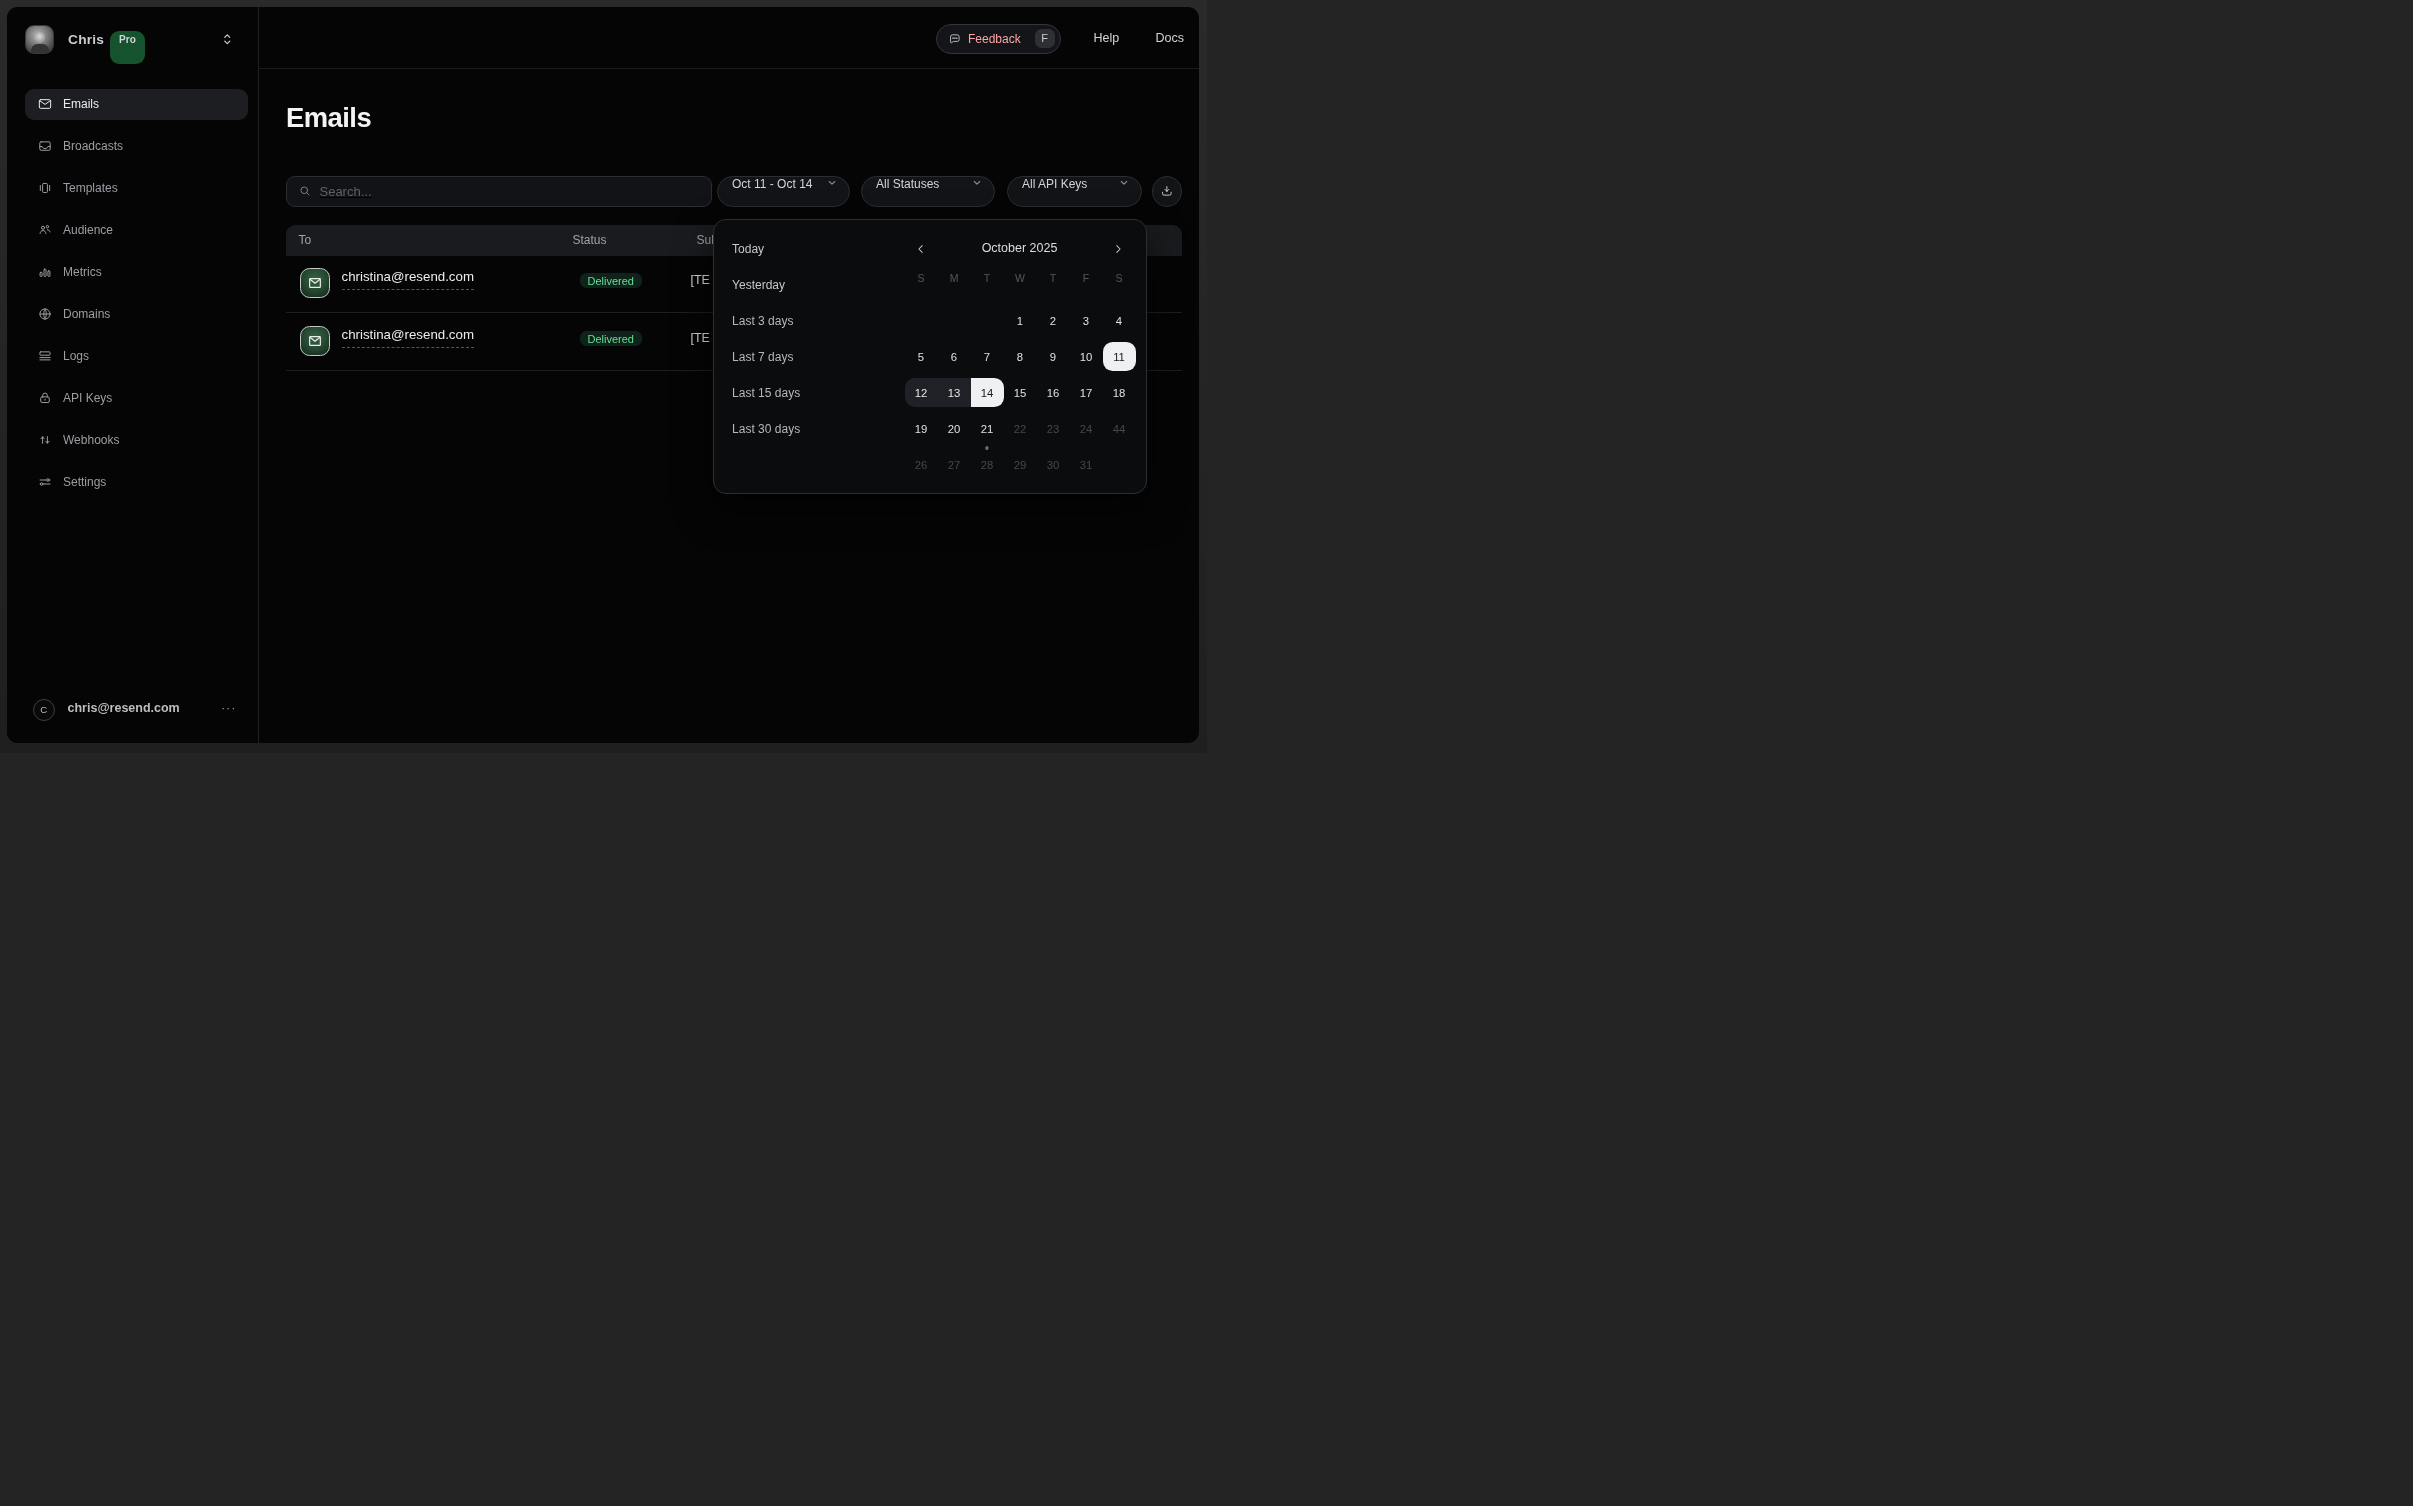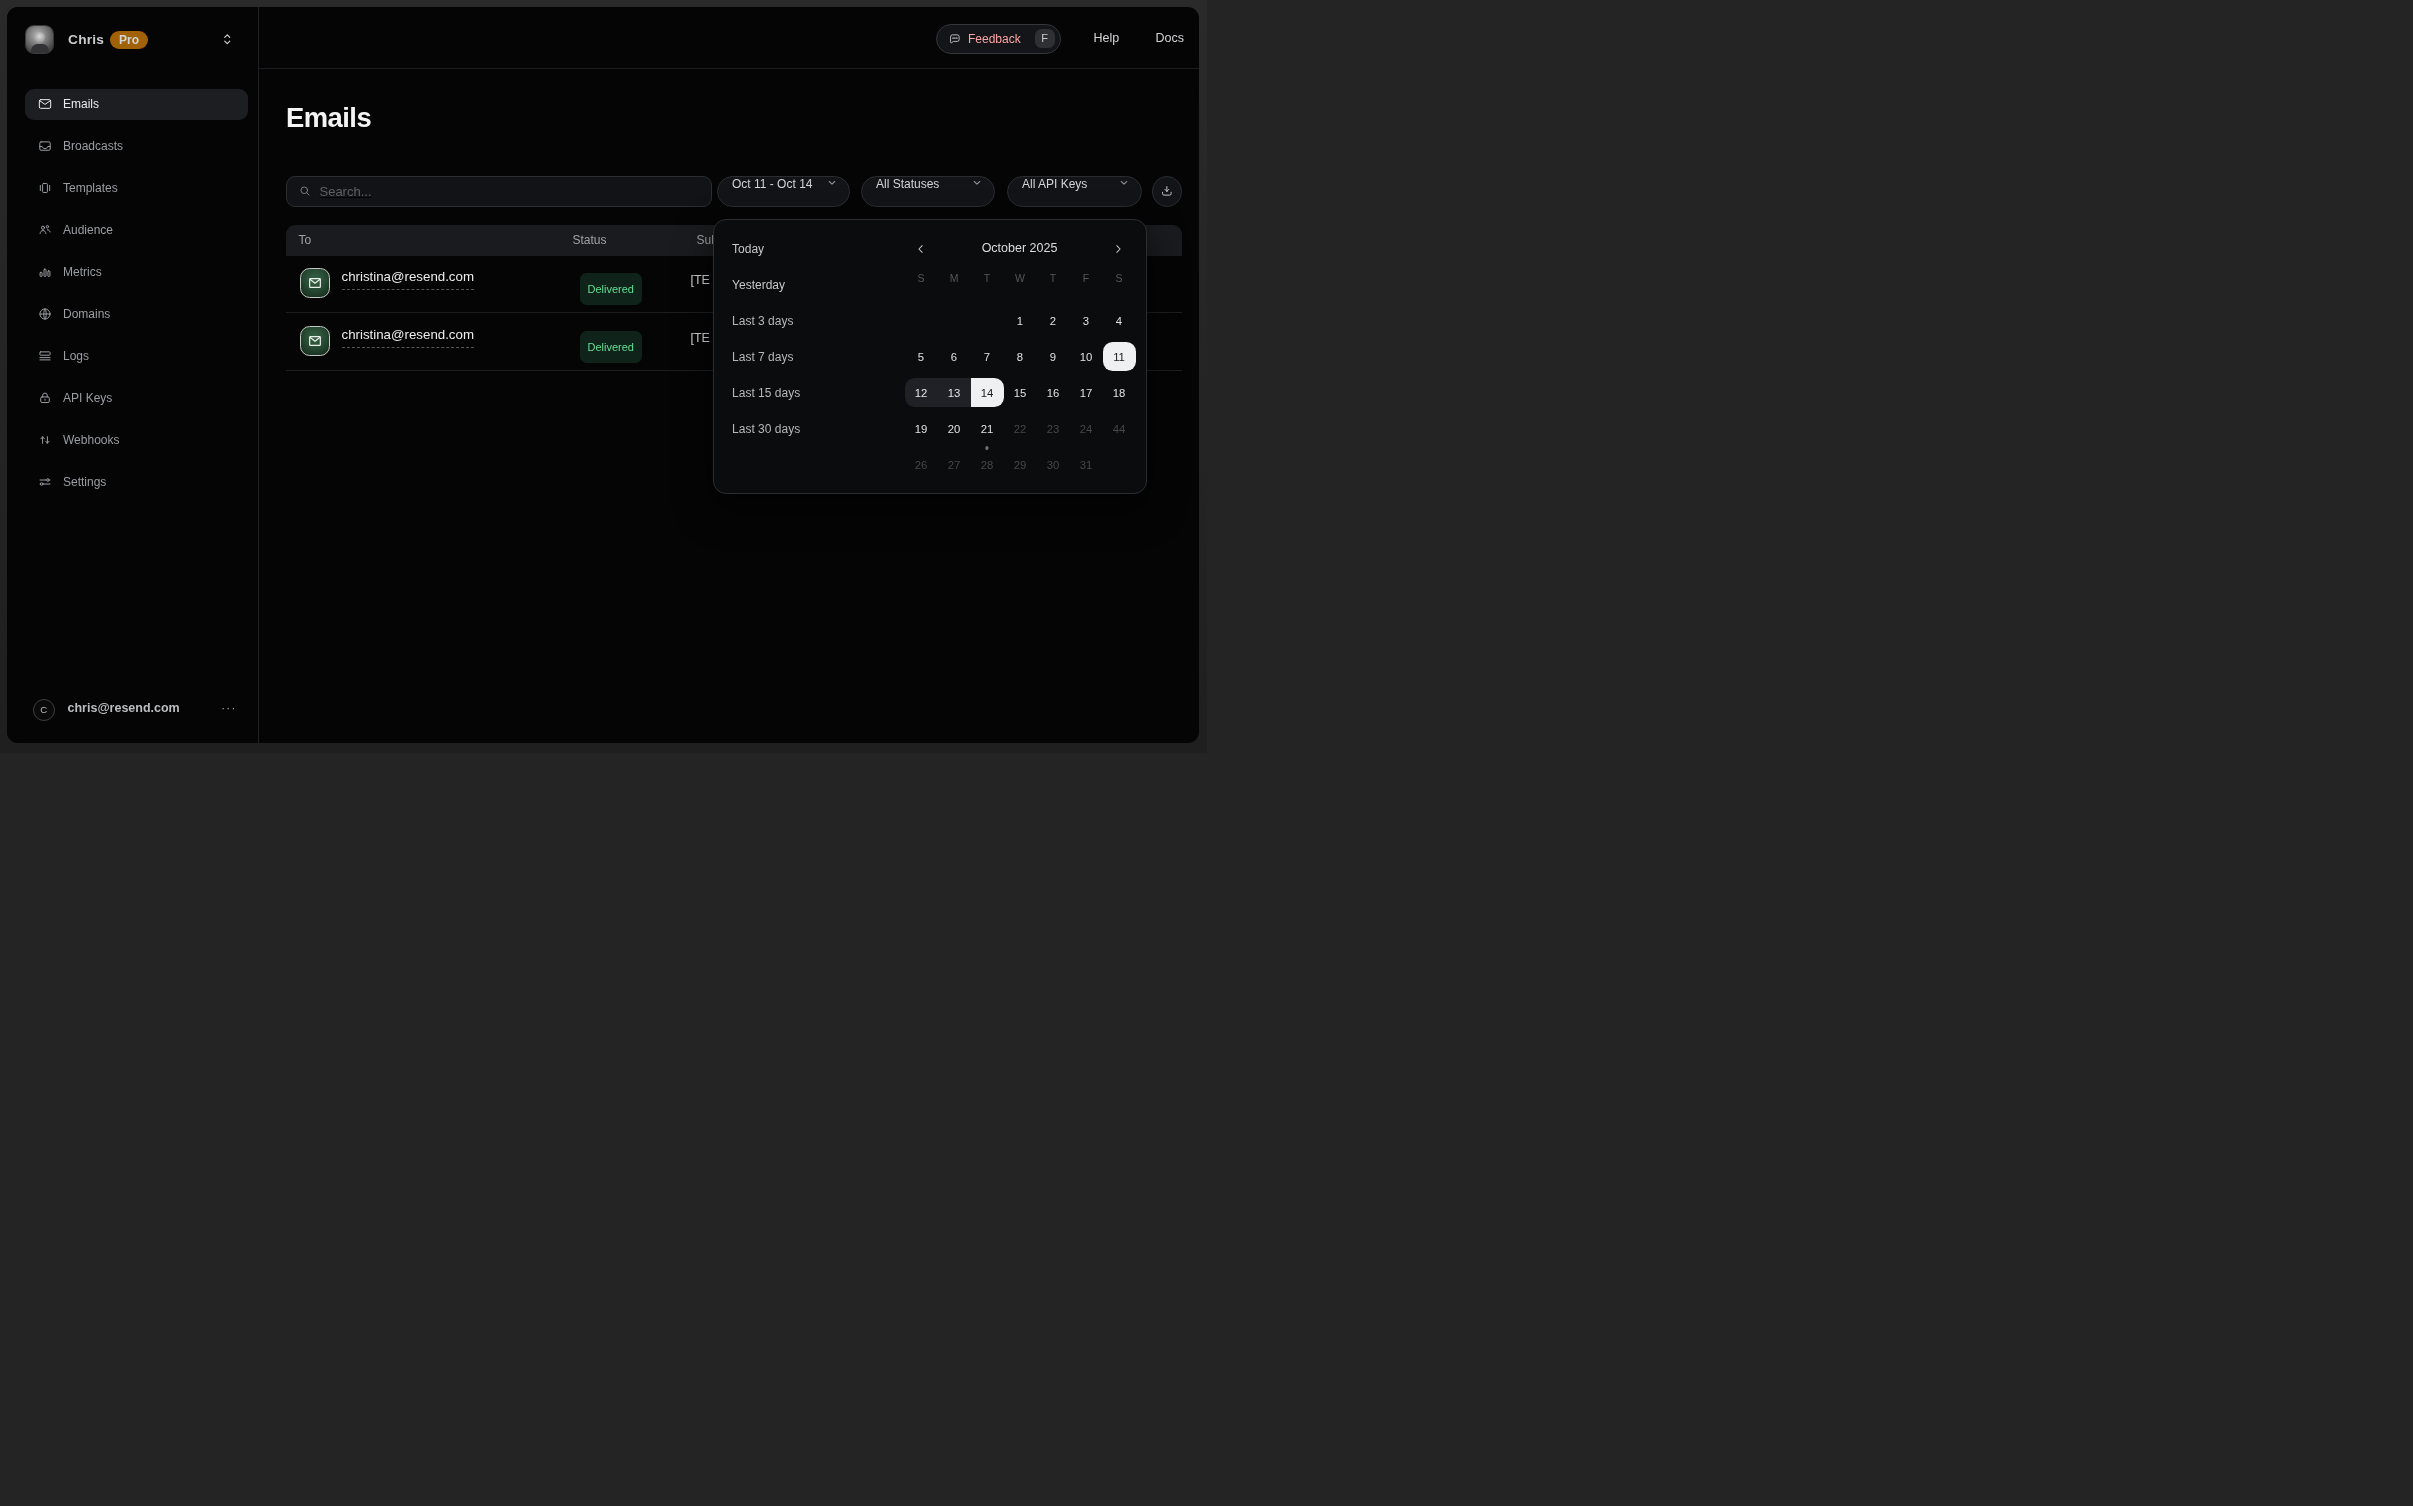--- a/index.html
+++ b/index.html
@@ -14,22 +14,22 @@
     border-right:0.8px solid #1f2024; background:#050506; }
   .ws-chip { position:absolute; left:18.6px; top:18.6px; width:216px; height:29px; cursor:pointer; }
   .ws-avatar { position:absolute; left:0; top:0; width:29px; height:29px; border-radius:9px;
     background:radial-gradient(circle at 45% 35%, #b9b9b9 0%, #8b8b8b 30%, #4c4c4c 72%, #2a2a2a 100%);
     border:0.8px solid #3a3a3e; }
   .ws-avatar::after { content:""; position:absolute; left:8px; top:5.6px; width:11.3px; height:11.3px;
     border-radius:50%; background:radial-gradient(circle at 50% 40%, #d9d9d9, #9a9a9a 70%, #6f6f6f); }
   .ws-avatar::before { content:""; position:absolute; left:4.8px; bottom:0; width:18px; height:9px;
     border-radius:6.5px 6.5px 0 0; background:#333336; }
   .ws-name { position:absolute; left:43px; top:6.5px; font-size:13.7px; font-weight:700; color:#cbcdcf; letter-spacing:0.2px; }
-  .ws-plan { position:absolute; left:85px; top:5.6px; height:18px; padding:0 9px; border-radius:9px;
-    background:#a16207; color:#d2d4d6; font-size:12px; font-weight:700; line-height:18px; }
+  .ws-plan { position:absolute; left:85px; top:5.6px; height:33px; padding:0 9px; border-radius:9px;
+    background:#14532d; color:#d2d4d6; font-size:10px; font-weight:700; line-height:18px; }
   .ws-caret { position:absolute; right:6.5px; top:7.3px; width:14.5px; height:14.5px; color:#cfd1d3; }
 
   nav { position:absolute; left:18px; top:82px; width:223px; display:flex; flex-direction:column; gap:11px; }
   .nav-item { position:relative; height:31px; border-radius:9px; display:flex; align-items:center;
     padding-left:12px; gap:10.5px; color:#9b9ea2; font-size:12px; cursor:pointer; }
   .nav-item.active { background:#1d1e21; color:#ececee; }
   .nav-item svg { width:16px; height:16px; flex:0 0 16px; }
 
   .side-footer { position:absolute; left:0; bottom:18px; width:252px; height:29px; }
   .foot-avatar { position:absolute; left:26px; top:3.2px; width:22.6px; height:22.6px; border-radius:50%;
@@ -83,21 +83,21 @@
   .tbl-header span { position:absolute; top:8.5px; font-size:12px; color:#9fa2a6; }
   .col-to { left:13px; } .col-status { left:287px; } .col-subject { left:411px; }
   .tbl-rows { position:absolute; left:27px; top:248px; width:896px; }
   .tbl-row { position:relative; height:58px; border-bottom:0.8px solid #1d1e22; cursor:pointer; }
   .row-avatar { position:absolute; left:14.5px; top:13.7px; width:30px; height:30px; border-radius:9.7px;
     border:1.2px solid #c3c8c3;
     background:radial-gradient(circle at 50% 38%, #38664a 0%, #24452f 55%, #132417 100%); }
   .row-avatar svg { position:absolute; left:5.6px; top:5.6px; width:16px; height:16px; color:#e9efe9; }
   .row-to { position:absolute; left:56px; top:14.5px; font-size:13.3px; color:#ededee;
     padding-bottom:4.8px; border-bottom:0.8px dashed #53565a; }
-  .row-badge { position:absolute; left:294px; top:18.6px; height:32px; border-radius:6.5px; background:#10231a;
+  .row-badge { position:absolute; left:294px; top:18.6px; height:15px; border-radius:6.5px; background:#10231a;
     color:#65df95; font-size:11px; display:flex; align-items:center; padding:0 8px; }
   .row-subject { position:absolute; left:405px; top:18px; font-size:12.5px; color:#d6d7d9; white-space:nowrap; }
 
   
   #popover { position:absolute; left:706px; top:212px; width:434px; height:275px;
     background:#0b0c0e; border:0.8px solid #2b2e33; border-radius:13px;
     box-shadow:0 14.5px 36px rgba(0,0,0,.6); z-index:5; }
   .presets { position:absolute; left:0; top:11.3px; width:169px; display:flex; flex-direction:column; }
   .preset { height:36px; display:flex; align-items:center; padding-left:18.6px; font-size:12px;
     color:#b5b7b9; cursor:pointer; }

